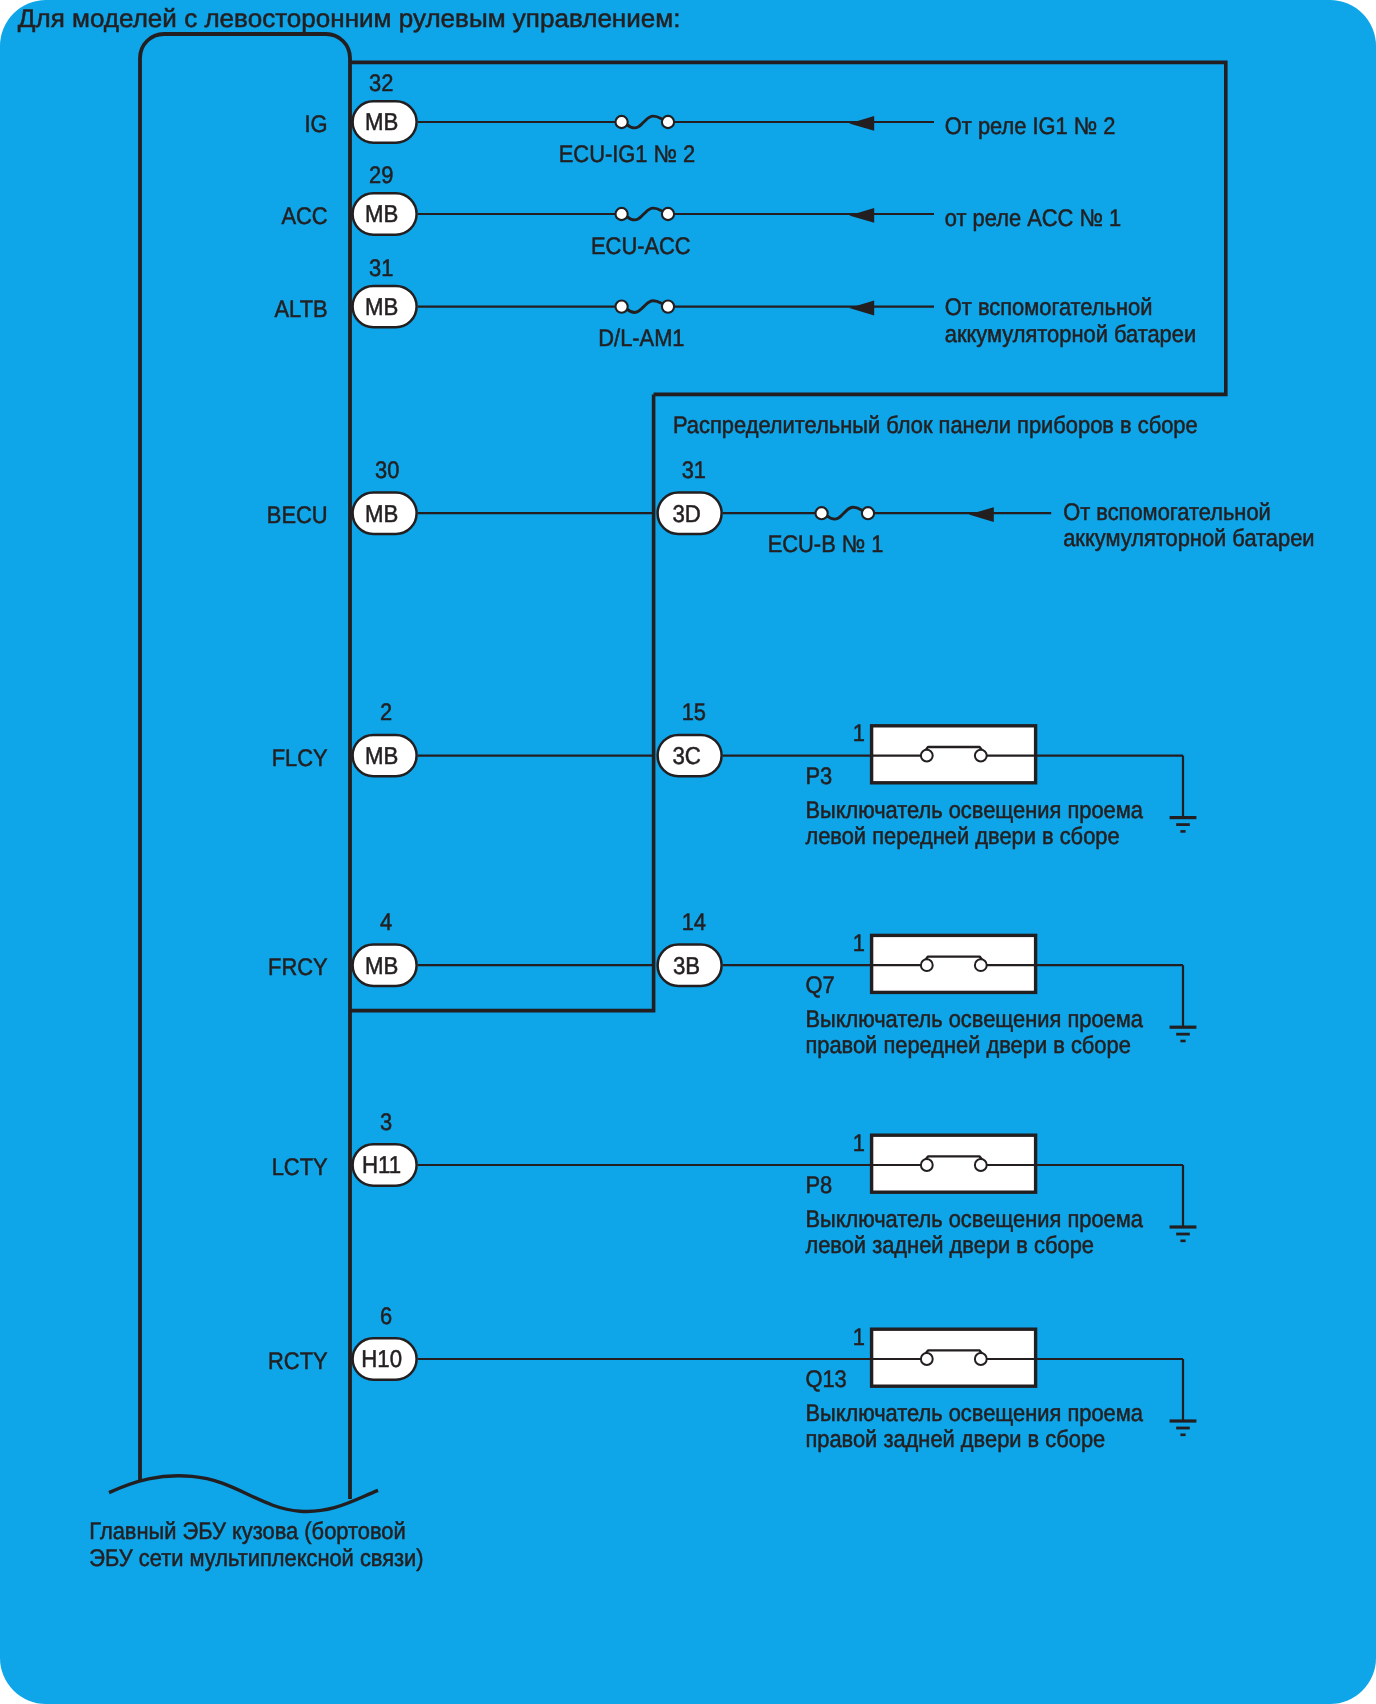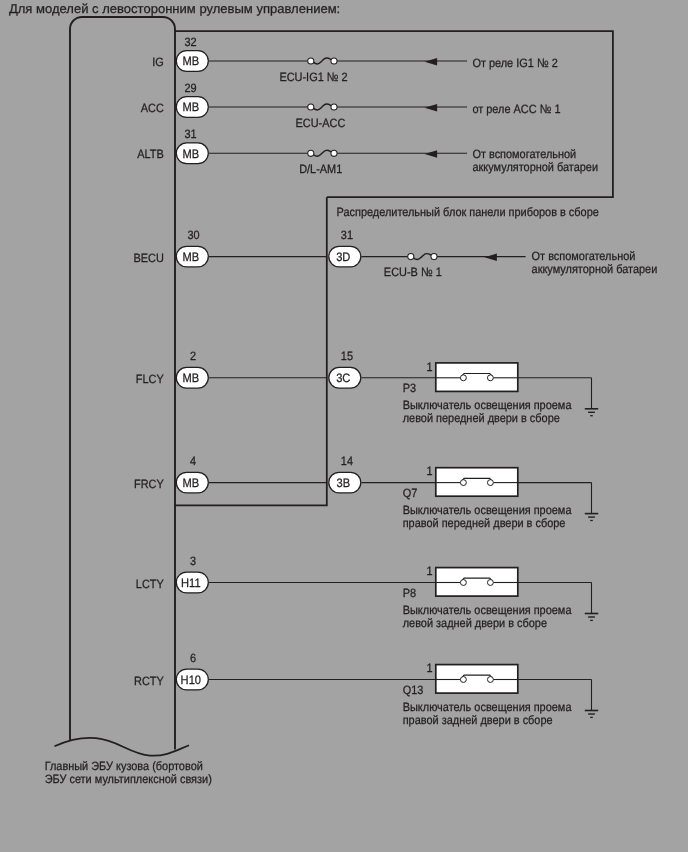--- a/index.html
+++ b/index.html
@@ -1,20 +1,20 @@
 <!DOCTYPE html>
 <html><head>
 <meta charset="utf-8">
 <title>Wiring diagram</title>
 <style>
   html,body{margin:0;padding:0;background:#fff;}
   body{width:688px;height:852px;overflow:hidden;
        font-family:"Liberation Sans",sans-serif;color:#000;
        -webkit-font-smoothing:antialiased;text-rendering:geometricPrecision;}
-  #sheet{position:relative;width:688px;height:852px;background:#a3a3a3;}
+  #sheet{position:relative;width:688px;height:852px;background:#0ea5e9;border-radius:23px;}
   #diagram{position:absolute;left:0;top:0;}
   text{fill:#231f20;font-family:"Liberation Sans",sans-serif;}
 </style>
 </head>
 <body>
 
 <div id="sheet">
   <svg id="diagram" width="688" height="852" viewBox="0 0 688 852">
       <path d="M 54.5 746.3 C 68 740.2, 80 736.8, 96 738.2 C 118 740.1, 130 754.2, 150 755.6 C 166 756.7, 176 750.5, 189 745.2" fill="none" stroke="#231f20" stroke-width="1.7"></path>
       <path d="M 70 740.3 L 70 29 A 12 12 0 0 1 82 17 L 163 17 A 12 12 0 0 1 175 29 L 175 749.5" fill="none" stroke="#231f20" stroke-width="1.9"></path>

